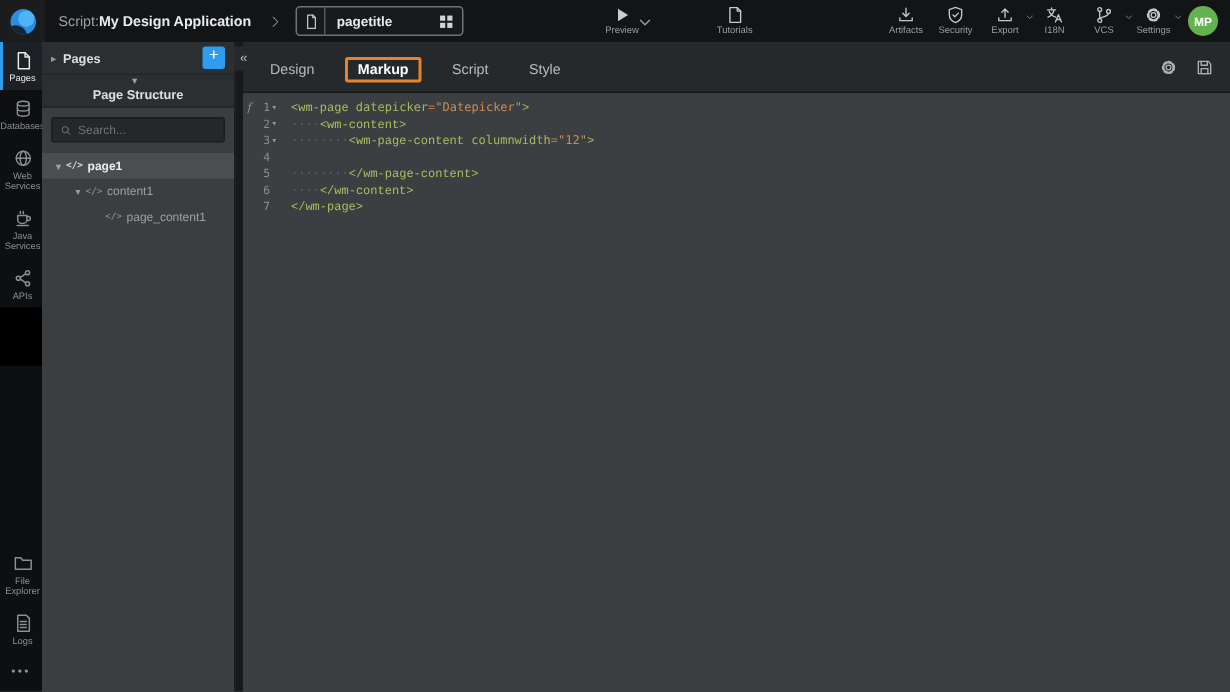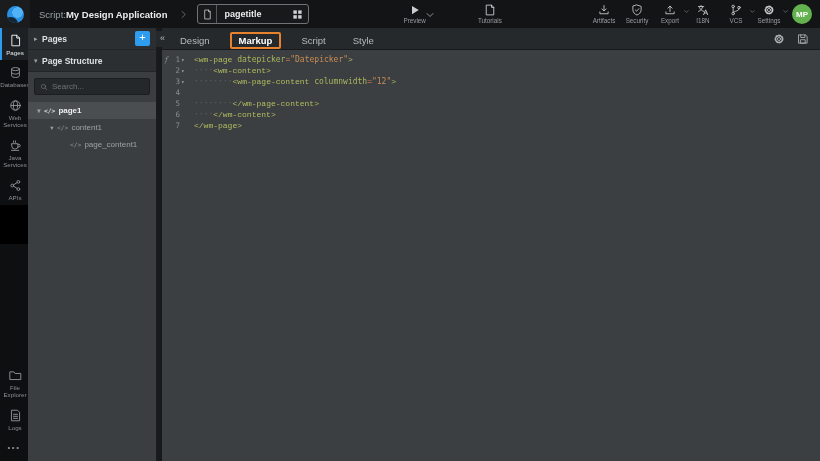--- a/index.html
+++ b/index.html
@@ -64,42 +64,42 @@
 
   
   #pagespanel { position:absolute; top:28px; left:28px; width:129px; height:433px;
                 background:#3a3e41; border-right:1px solid #1a1c1d; }
   .panel-header { height:22px; display:flex; align-items:center; padding:0 6px;
                   background:#2c2f31; border-bottom:1px solid #222528; cursor:pointer; }
   .ph-arrow { color:#9aa0a4; font-size:7px; width:8px; flex:none; }
   .ph-label { font-size:8.5px; font-weight:bold; color:#dde0e2; }
   #add-page-btn { margin-left:auto; width:15px; height:15px; background:#2e9df0; border-radius:2px;
                   color:#fff; font-size:11px; line-height:13px; text-align:center; cursor:pointer; }
-  #structure-header { background:#2c2f31; }
+  #structure-header { background:#2c2f31;flex-direction:column; }
   #search-wrap { margin:6px 6px 7px; display:flex; align-items:center; height:17px;
                  background:#25282a; border:1px solid #1b1d1f; border-radius:2px; padding:0 5px; gap:4px; }
   #search-wrap .ic { color:#777d80; } #search-wrap .ic svg { width:8px; height:8px; }
   #search-input { flex:1; min-width:0; background:transparent; border:none; outline:none;
                   color:#c6cacd; font-size:8px; font-family:"Liberation Sans",sans-serif; }
   #search-input::placeholder { color:#6e7478; }
   .tree-row { height:17px; display:flex; align-items:center; font-size:8px; color:#9ba1a5; cursor:pointer; }
   .tree-row.selected { background:#4a4e51; color:#eceef0; font-weight:bold; }
   .tree-arrow { width:10px; font-size:6.5px; color:#9aa0a4; text-align:center; flex:none; }
   .tree-code { font-family:"DejaVu Sans Mono",monospace; font-size:6.3px; margin-right:3px; opacity:.85; }
   #variables-row { position:absolute; top:368px; left:0; right:0; height:20px; display:flex; align-items:center;
                    padding:0 7px; background:#313437; border-top:1px solid #26292b; border-bottom:1px solid #26292b;
                    cursor:pointer; }
 
   
   #divider { position:absolute; top:28px; left:157px; width:5px; height:433px; background:#17191a; }
   #editor { position:absolute; top:28px; left:162px; width:658px; height:433px; background:#3b3f42; }
   #collapse-btn { position:absolute; top:3px; left:-6px; width:13px; height:16px; background:#26292c;
                   color:#b4b9bc; font-size:9px; line-height:15px; text-align:center; border-radius:1px;
                   z-index:3; cursor:pointer; }
-  #tabbar { height:22px; background:#26292b; border-bottom:1px solid #17191b;
+  #tabbar { height:34px; background:#26292b; border-bottom:1px solid #17191b;
             display:flex; align-items:center; padding-left:18px; }
   .etab { font-size:9.5px; color:#b6babd; margin-right:27px; cursor:pointer; white-space:nowrap; }
   .etab.active { color:#ffffff; font-weight:bold; }
   .etab.annotated { border:2px solid #e8822c; border-radius:2px; padding:1px 7px; margin-left:-7px; margin-right:20px; }
   #tab-actions { margin-left:auto; display:flex; align-items:center; gap:12px; margin-right:11px; color:#abb0b3; }
   #tab-actions .ic { cursor:pointer; } #tab-actions .ic svg { width:12px; height:12px; }
 
   #code-area { padding-top:4px; font-family:"DejaVu Sans Mono",monospace; cursor:text; }
   .code-row { display:flex; height:11px; line-height:11px; font-size:8px; }
   .gutter { width:27px; flex:none; position:relative; color:#888e93; font-size:7.5px; text-align:right;

